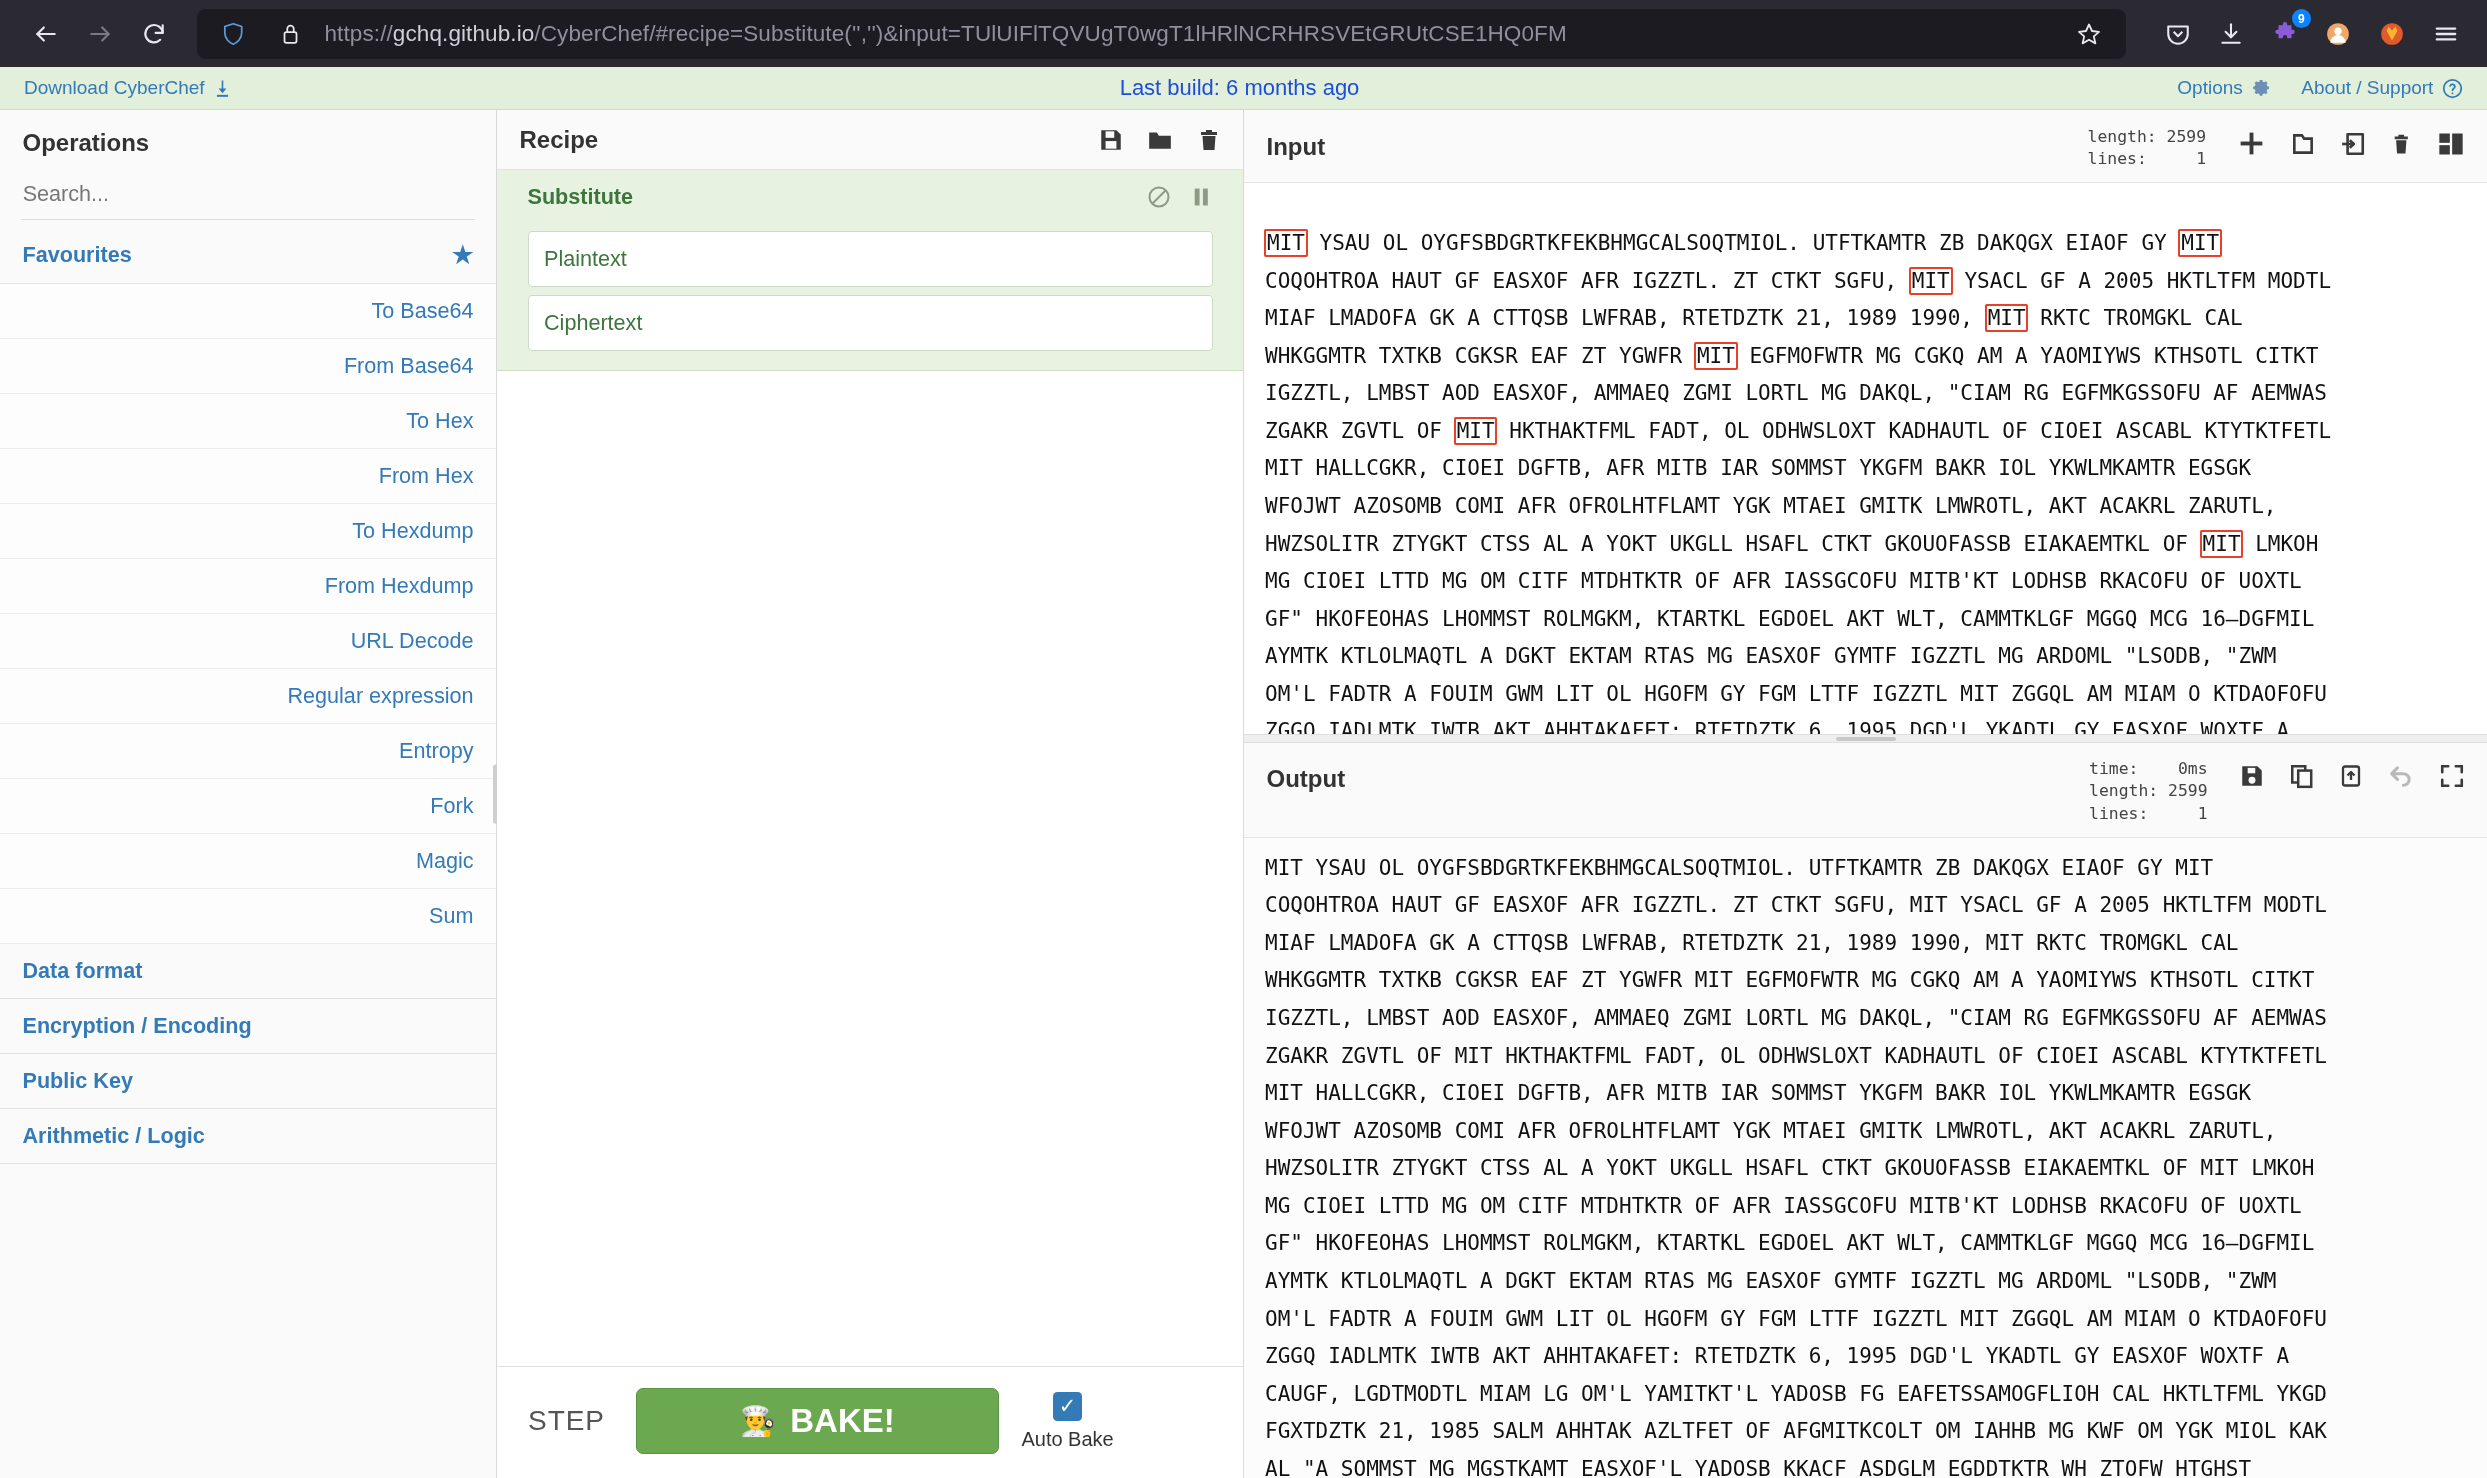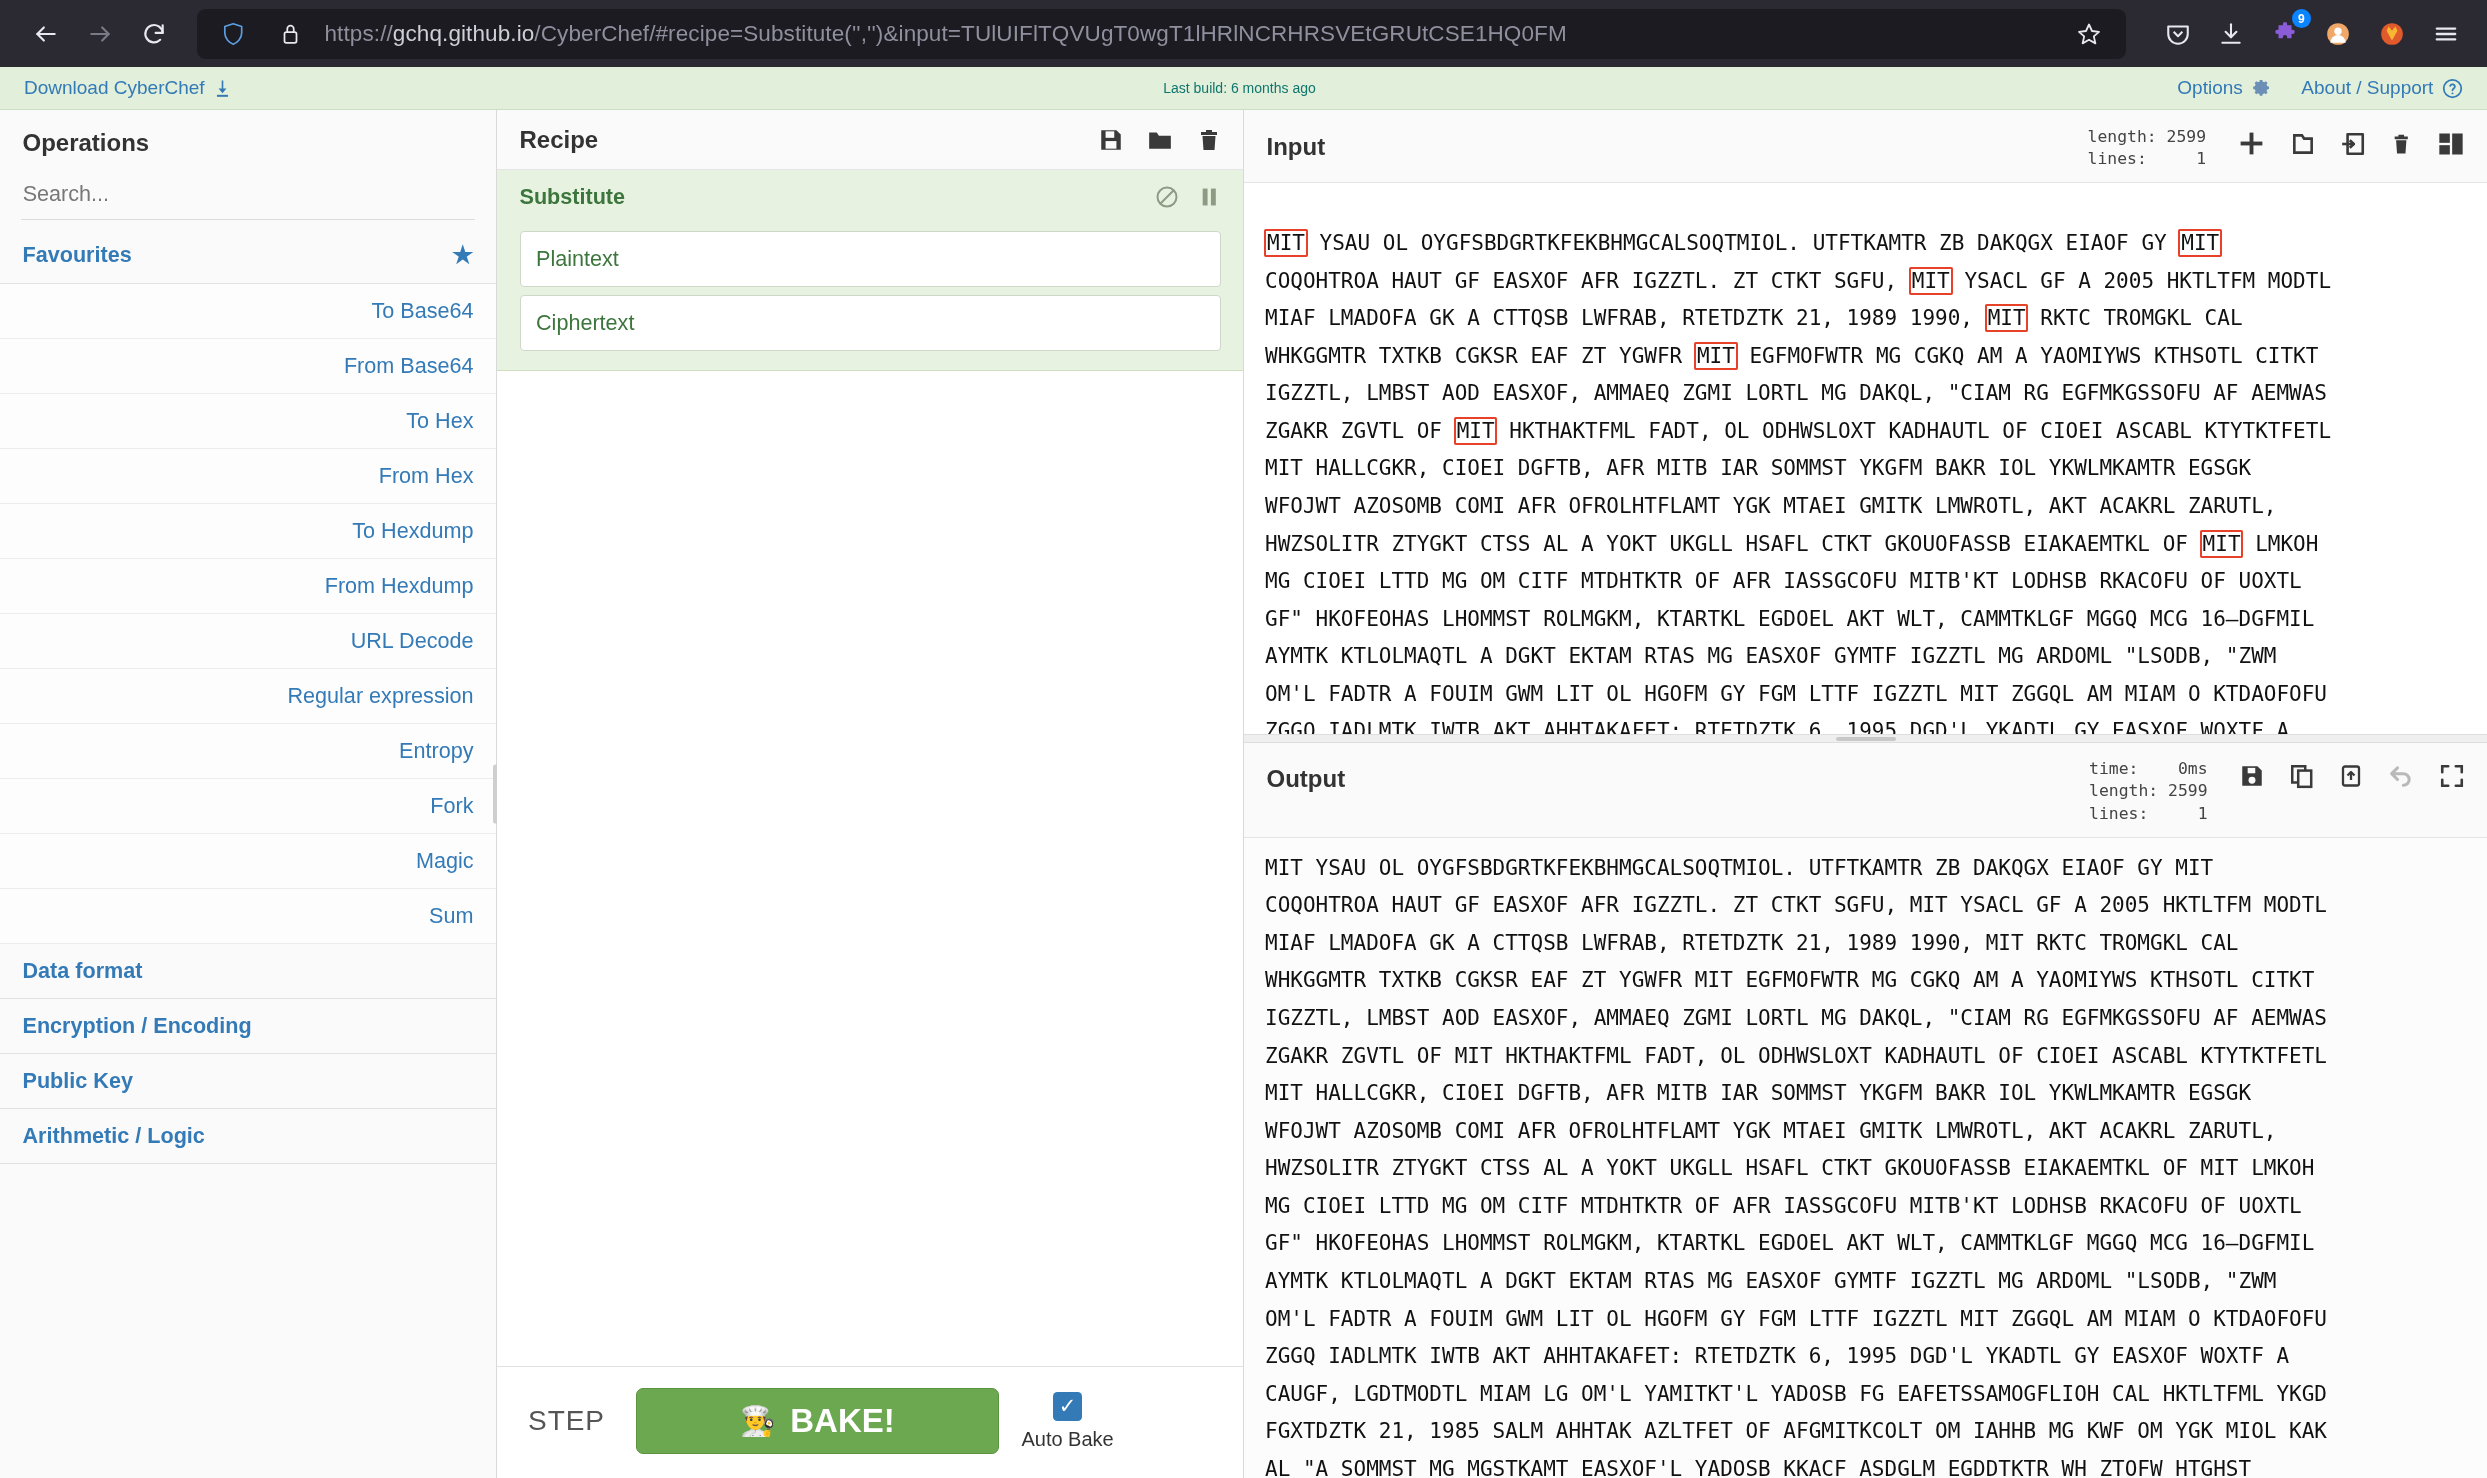--- a/index.html
+++ b/index.html
@@ -81,22 +81,22 @@
     text-decoration: none;
     display: flex;
     align-items: center;
     gap: 8.6px;
     font-size: 19px;
   }
   #banner-center {
     position: absolute;
     left: 0; right: 8px;
     text-align: center;
-    color: #0f766e;
-    font-size: 14px;
+    color: #1d4ed8;
+    font-size: 22px;
     pointer-events: none;
   }
   #banner-right {
     margin-left: auto;
     display: flex;
     align-items: center;
     gap: 29px;
     z-index: 2;
   }
 
@@ -182,21 +182,21 @@
     border-bottom: 0.9px solid #e4e4e4;
     background: #fafafa;
   }
   .pane-head .title { font-size: 24px; font-weight: bold; color: #333; }
   .pane-head .icons { margin-left: auto; display: flex; gap: 22.5px; align-items: center; }
 
   #recipe-list { flex: 1; overflow: hidden; }
   .op-card {
     background: #e8f2e0;
     border-bottom: 0.9px solid #cfe0c2;
-    padding: 14px 0 19px;
+    padding: 14px 8px 19px;
   }
   .op-card-head {
     display: flex;
     align-items: center;
     padding: 0 22.5px 12px;
   }
   .op-card-title { font-size: 21.6px; font-weight: bold; color: #3c763d; }
   .op-card-icons { margin-left: auto; display: flex; gap: 19px; align-items: center; }
   .op-arg {
     background: #fff;

